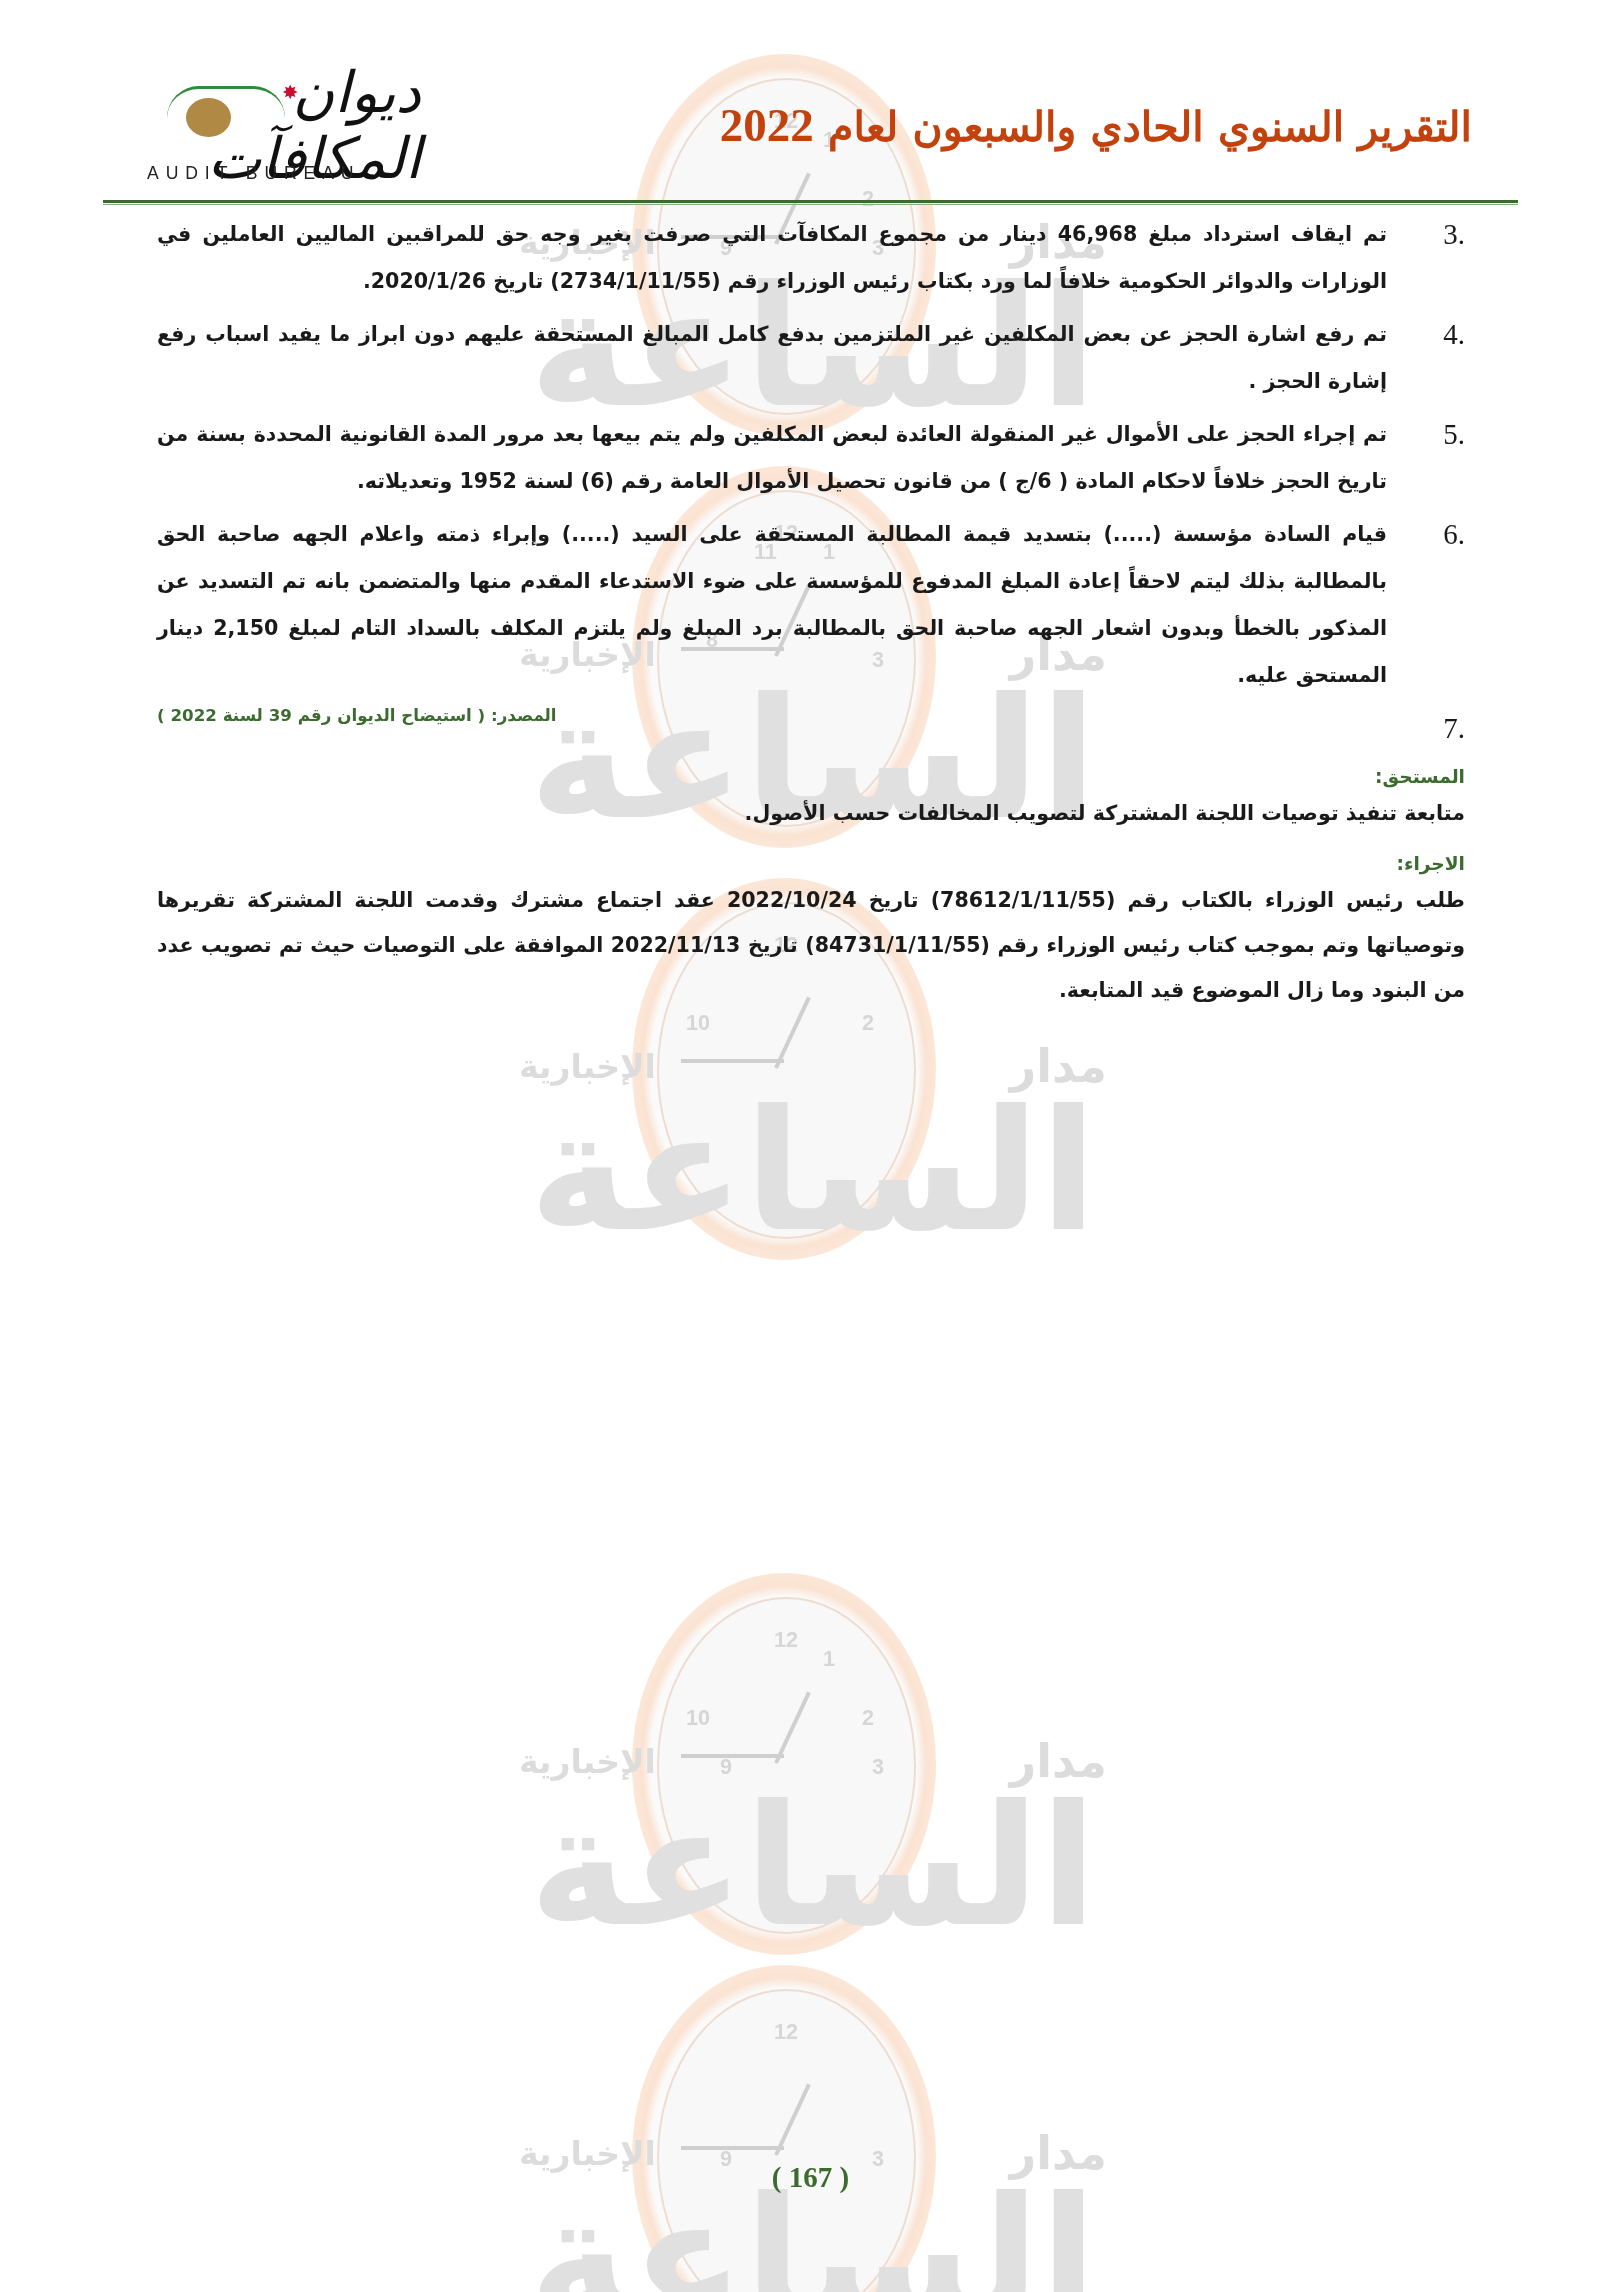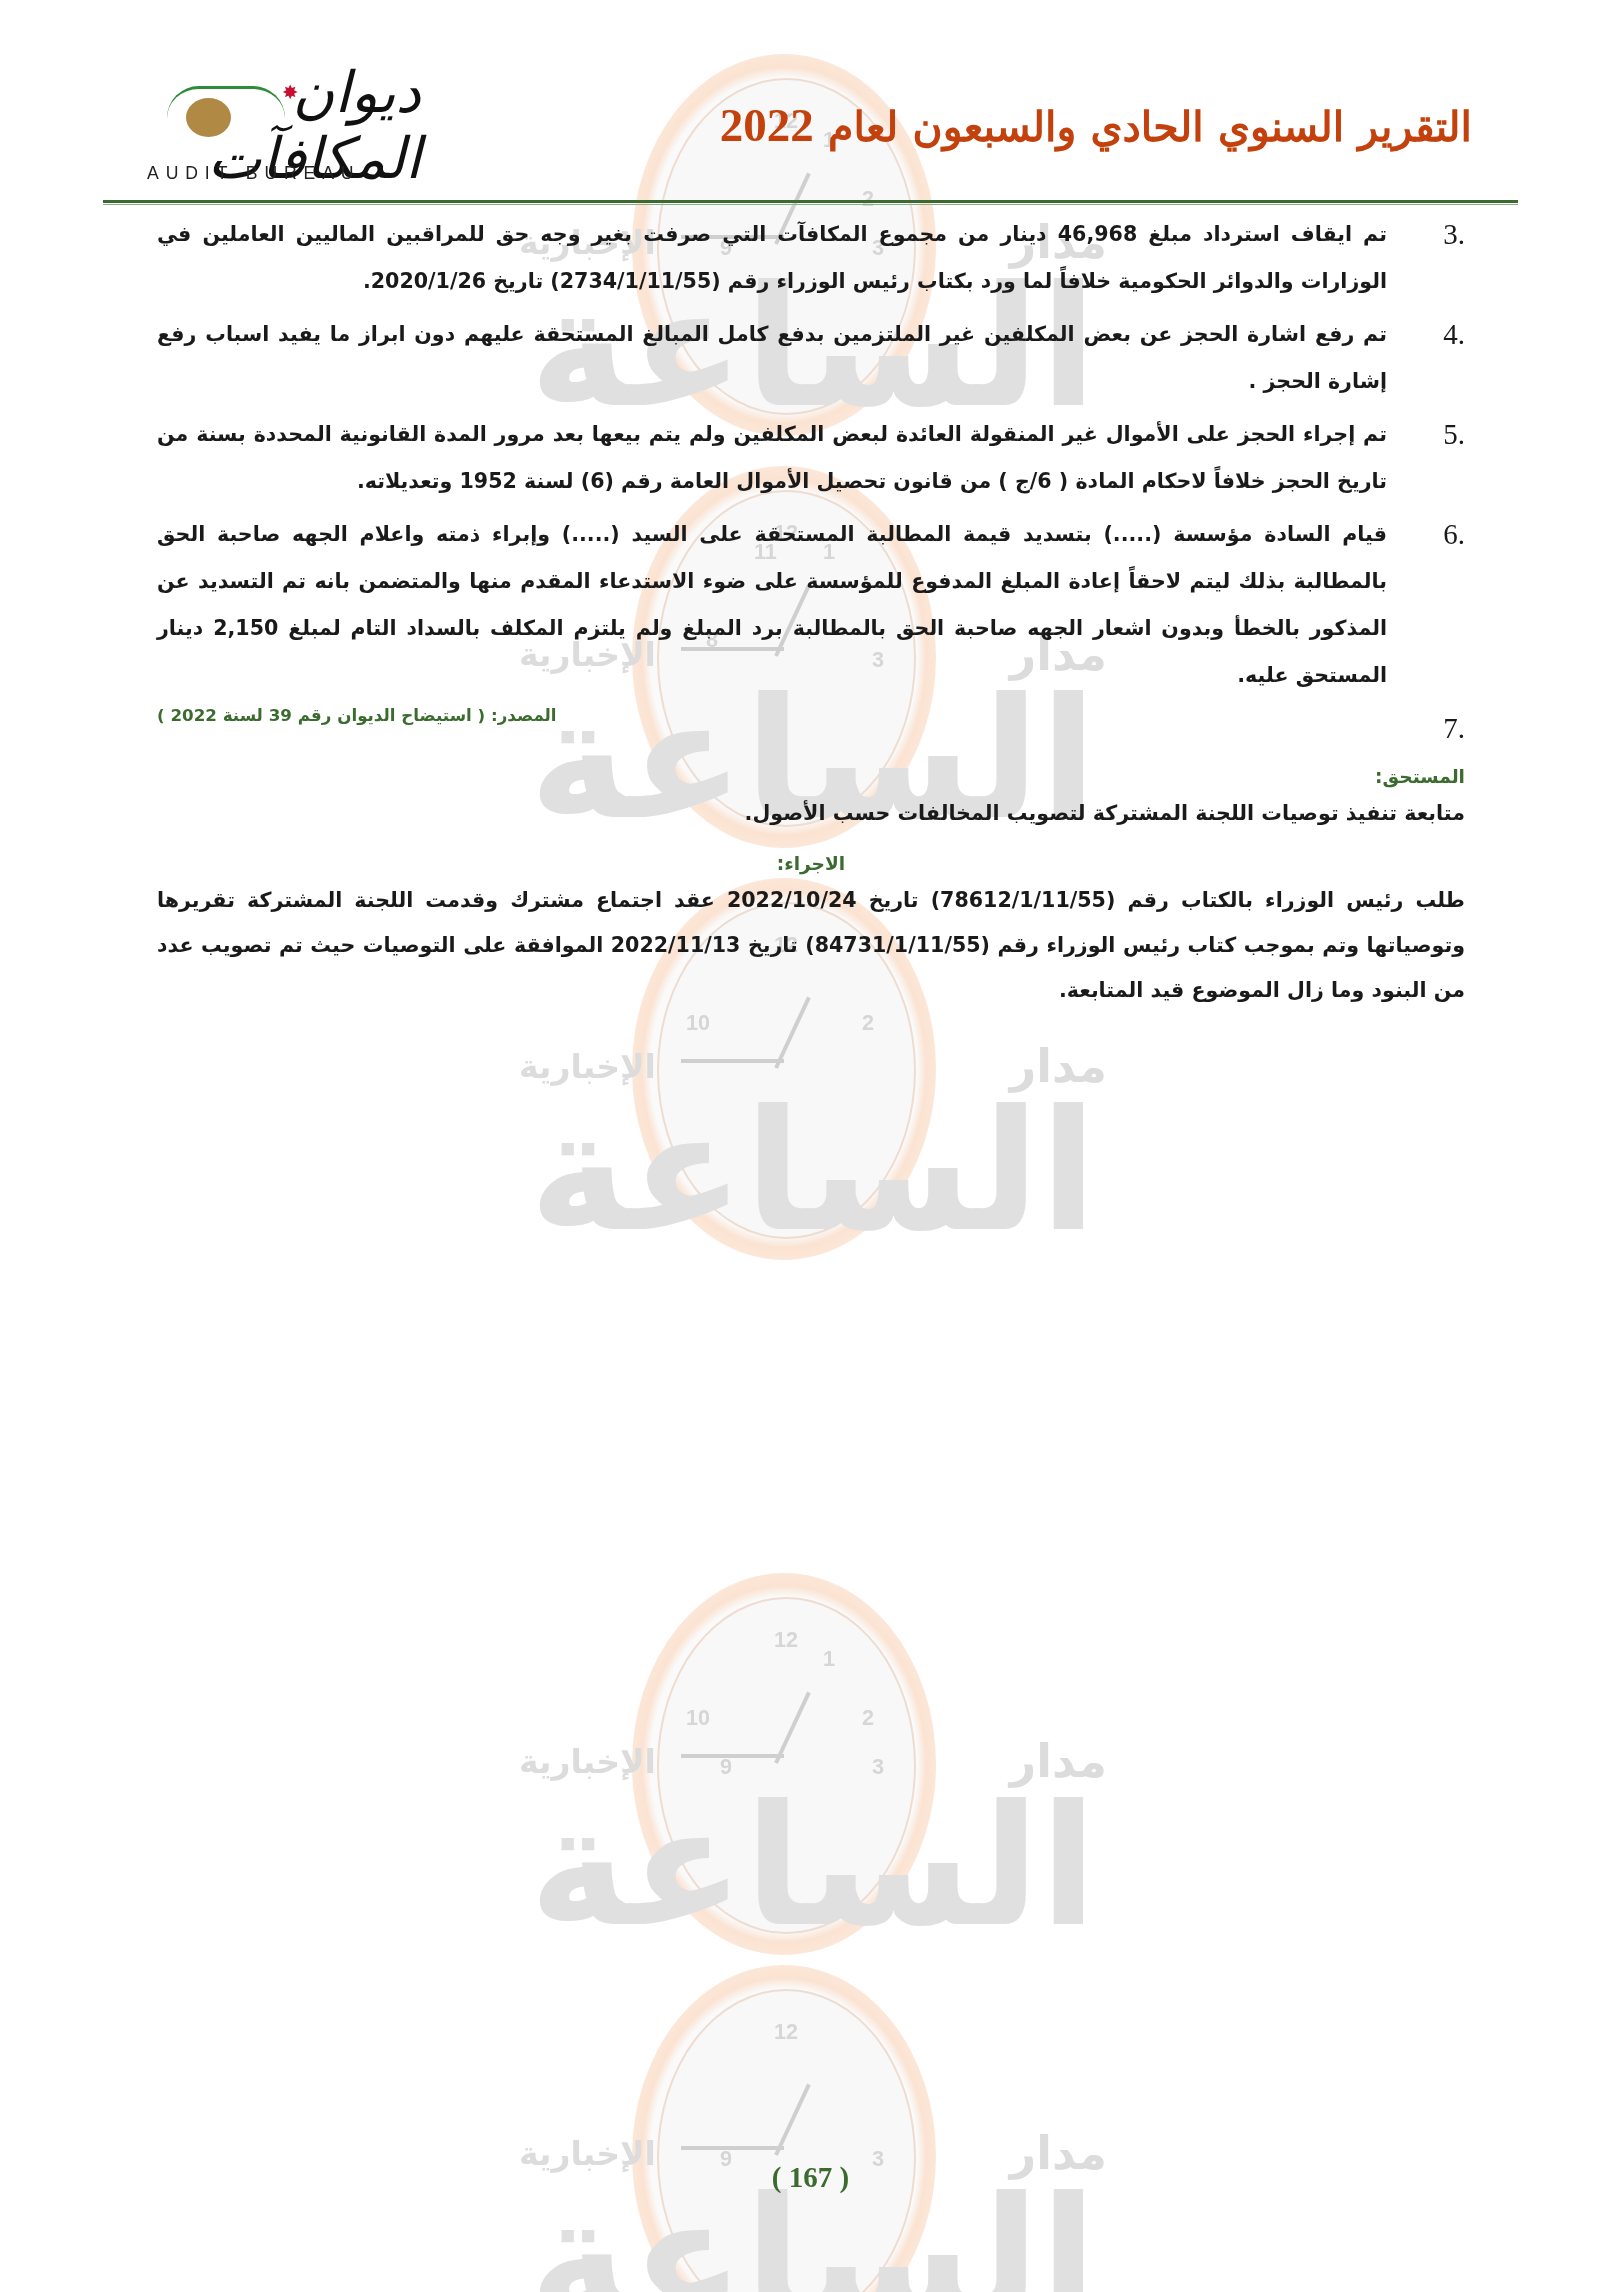--- a/index.html
+++ b/index.html
@@ -156,18 +156,18 @@
     <span class="num-label">7.</span>
   </div>
 
   <div class="source-wrap">
     <span class="source">المصدر: ( استيضاح الديوان رقم 39 لسنة 2022 )</span>
   </div>
 
   <div class="heading">المستحق:</div>
   <div class="para">متابعة تنفيذ توصيات اللجنة المشتركة لتصويب المخالفات حسب الأصول.</div>
 
-  <div class="heading" style="margin-top:13.7px;text-align:center;">الاجراء:</div>
+  <div class="heading" style="margin-top:13.7px;">الاجراء:</div>
   <div class="para">طلب رئيس الوزراء بالكتاب رقم (78612/1/11/55) تاريخ 2022/10/24 عقد اجتماع مشترك وقدمت اللجنة المشتركة تقريرها وتوصياتها وتم بموجب كتاب رئيس الوزراء رقم (84731/1/11/55) تاريخ 2022/11/13 الموافقة على التوصيات حيث تم تصويب عدد من البنود وما زال الموضوع قيد المتابعة.</div>
 </div>
 
 <div class="page-number">( 167 )</div>
 
 
 </body></html>

